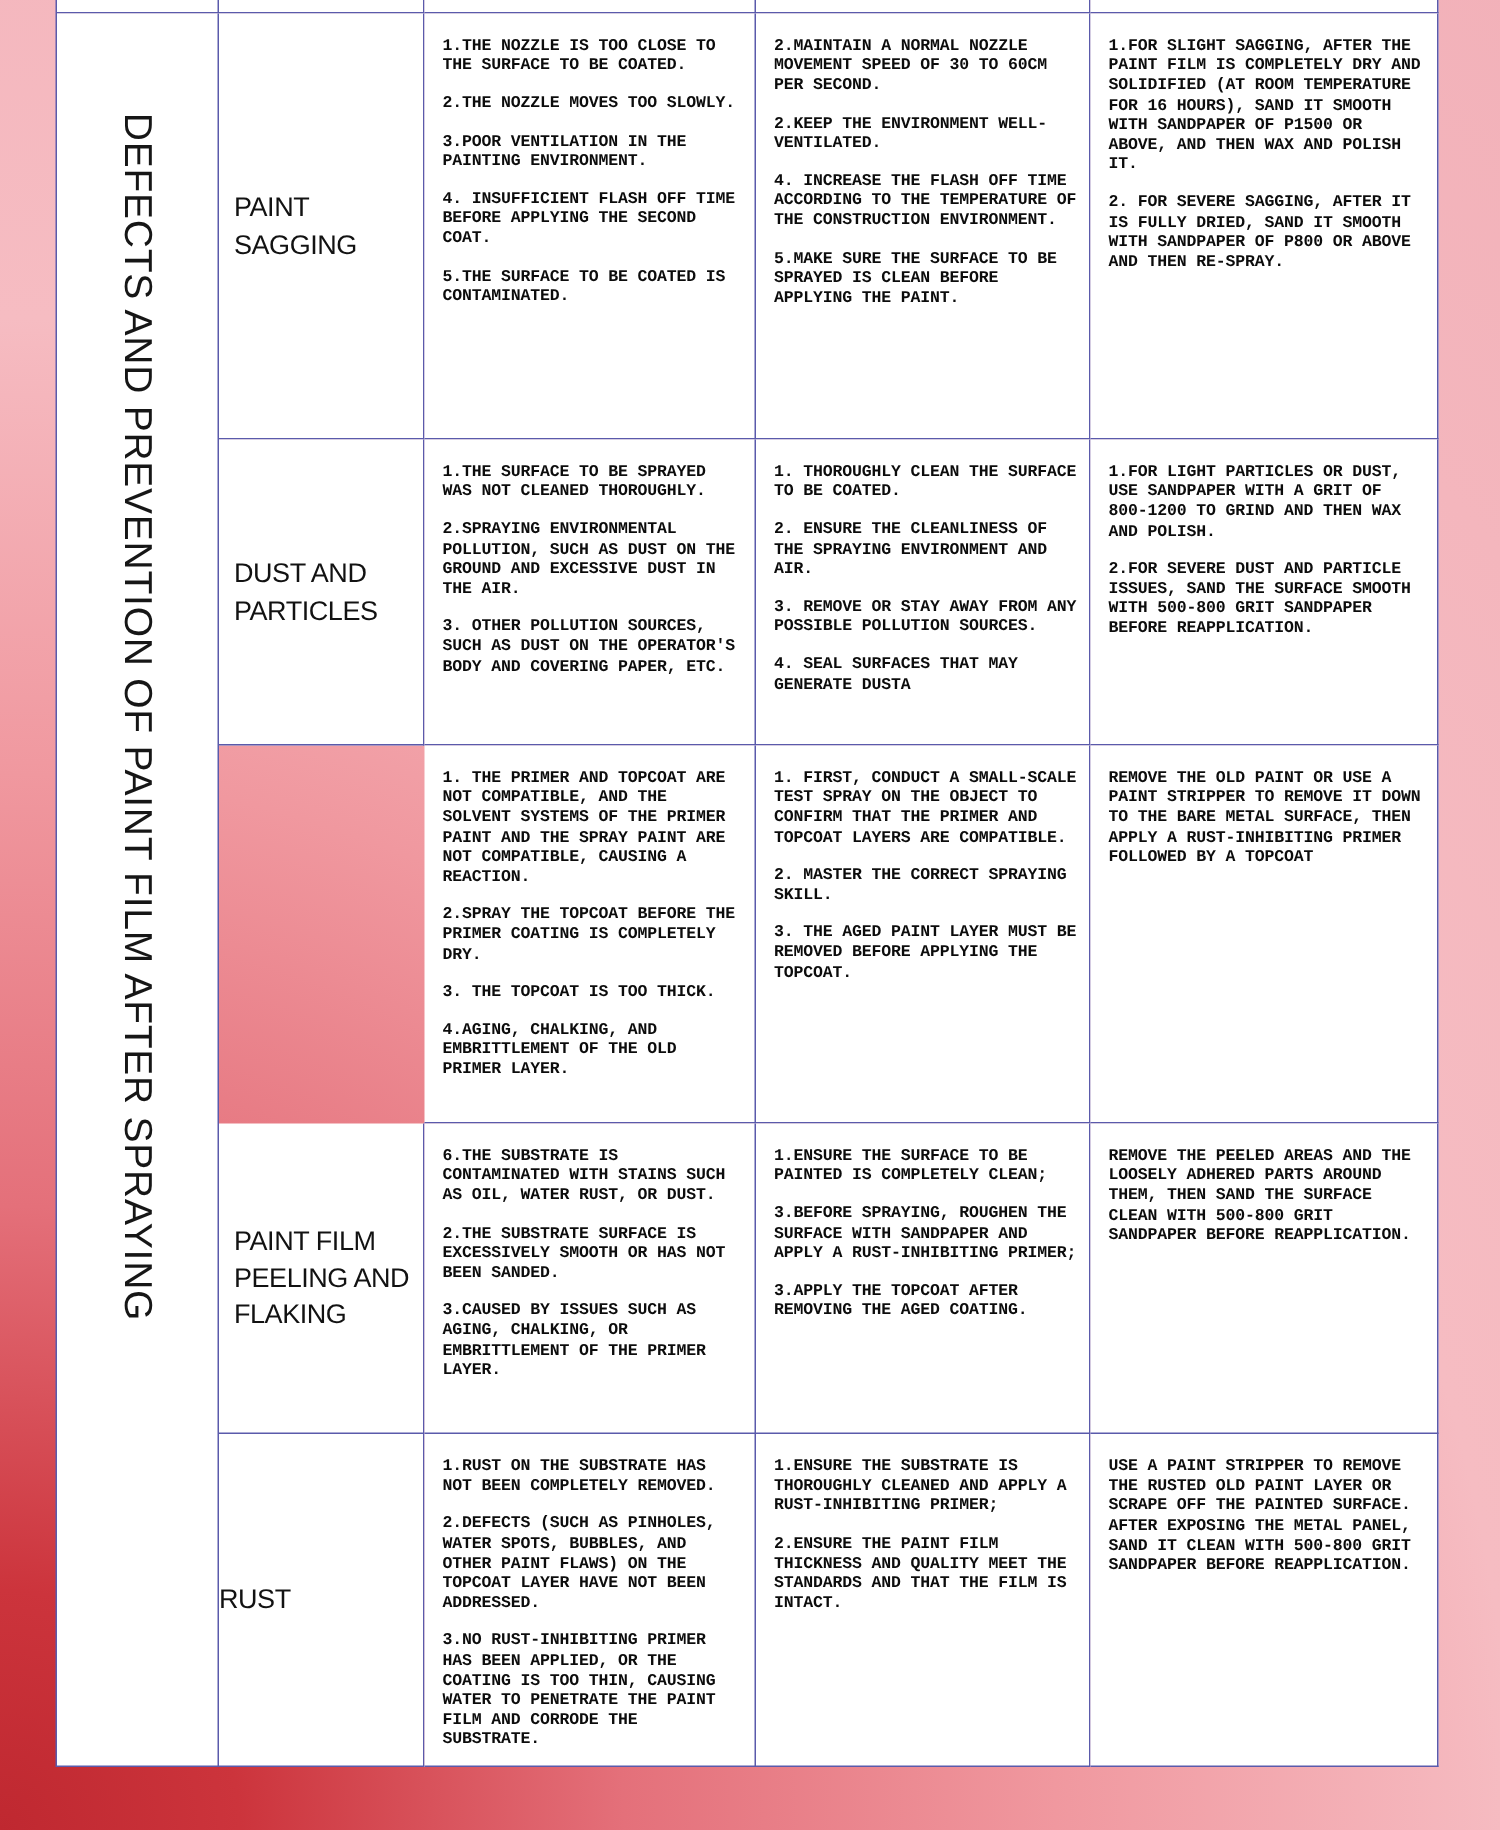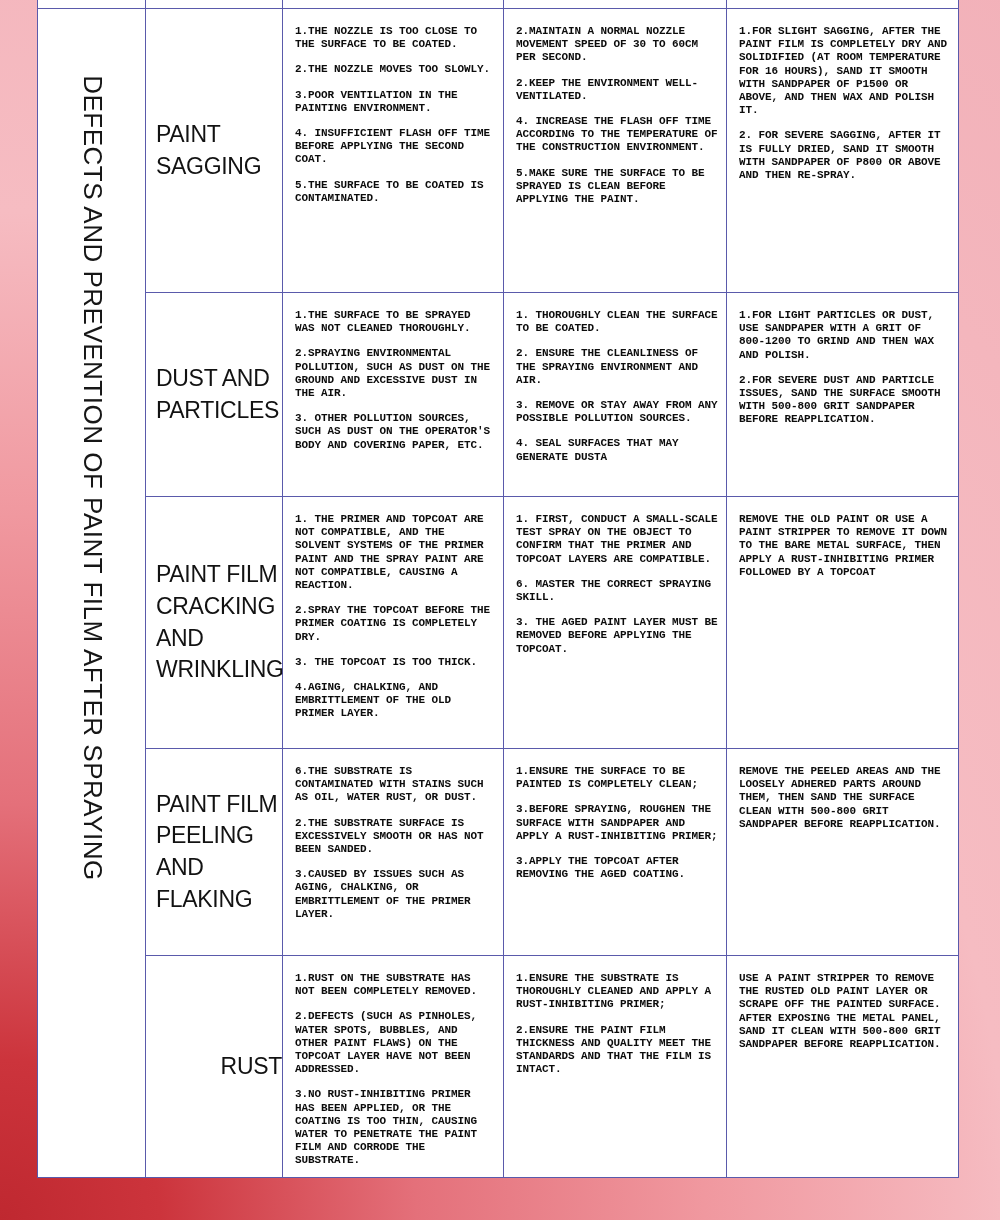--- a/index.html
+++ b/index.html
@@ -40,27 +40,27 @@
     white-space:nowrap;
     font-size:26px;
     letter-spacing:0.5px;
     color:#161616;
   }
   .name-cell{
     display:flex;
     flex-direction:column;
     justify-content:center;
     padding:0 2px 0 10px;
-    font-size:23px;
+    font-size:18px;
     line-height:1.38;
     letter-spacing:-0.3px;
     color:#121212;
   }
   .name-cell.centered{
-    align-items:flex-end;
+    align-items:flex-start;
     padding:0;
   }
   .body-cell{
     padding:16px 8px 8px 12px;
     font-size:11px;
     font-weight:700;
     line-height:1.2;
     letter-spacing:-0.1px;
     color:var(--ink);
   }
@@ -115,32 +115,29 @@
         <p class="cell-para">1. THOROUGHLY CLEAN THE SURFACE TO BE COATED.</p>
         <p class="cell-para">2. ENSURE THE CLEANLINESS OF THE SPRAYING ENVIRONMENT AND AIR.</p>
         <p class="cell-para">3. REMOVE OR STAY AWAY FROM ANY POSSIBLE POLLUTION SOURCES.</p>
         <p class="cell-para">4. SEAL SURFACES THAT MAY GENERATE DUSTA</p>
       </div>
     <div class="cell body-cell" style="grid-column:5;grid-row:3">
         <p class="cell-para">1.FOR LIGHT PARTICLES OR DUST, USE SANDPAPER WITH A GRIT OF 800-1200 TO GRIND AND THEN WAX AND POLISH.</p>
         <p class="cell-para">2.FOR SEVERE DUST AND PARTICLE ISSUES, SAND THE SURFACE SMOOTH WITH 500-800 GRIT SANDPAPER BEFORE REAPPLICATION.</p>
       </div>
 
-    <div class="cell name-cell" style="grid-column:2;grid-row:4">
-      <span>PAINT FILM CRACKING AND WRINKLING</span>
-    </div>
     <div class="cell body-cell" style="grid-column:3;grid-row:4">
         <p class="cell-para">1. THE PRIMER AND TOPCOAT ARE NOT COMPATIBLE, AND THE SOLVENT SYSTEMS OF THE PRIMER PAINT AND THE SPRAY PAINT ARE NOT COMPATIBLE, CAUSING A REACTION.</p>
         <p class="cell-para">2.SPRAY THE TOPCOAT BEFORE THE PRIMER COATING IS COMPLETELY DRY.</p>
         <p class="cell-para">3. THE TOPCOAT IS TOO THICK.</p>
         <p class="cell-para">4.AGING, CHALKING, AND EMBRITTLEMENT OF THE OLD PRIMER LAYER.</p>
       </div>
     <div class="cell body-cell" style="grid-column:4;grid-row:4">
         <p class="cell-para">1. FIRST, CONDUCT A SMALL-SCALE TEST SPRAY ON THE OBJECT TO CONFIRM THAT THE PRIMER AND TOPCOAT LAYERS ARE COMPATIBLE.</p>
-        <p class="cell-para">6. MASTER THE CORRECT SPRAYING SKILL.</p>
+        <p class="cell-para">2. MASTER THE CORRECT SPRAYING SKILL.</p>
         <p class="cell-para">3. THE AGED PAINT LAYER MUST BE REMOVED BEFORE APPLYING THE TOPCOAT.</p>
       </div>
     <div class="cell body-cell" style="grid-column:5;grid-row:4">
         <p class="cell-para">REMOVE THE OLD PAINT OR USE A PAINT STRIPPER TO REMOVE IT DOWN TO THE BARE METAL SURFACE, THEN APPLY A RUST-INHIBITING PRIMER FOLLOWED BY A TOPCOAT</p>
       </div>
 
     <div class="cell name-cell" style="grid-column:2;grid-row:5">
       <span>PAINT FILM PEELING AND FLAKING</span>
     </div>
     <div class="cell body-cell" style="grid-column:3;grid-row:5">

